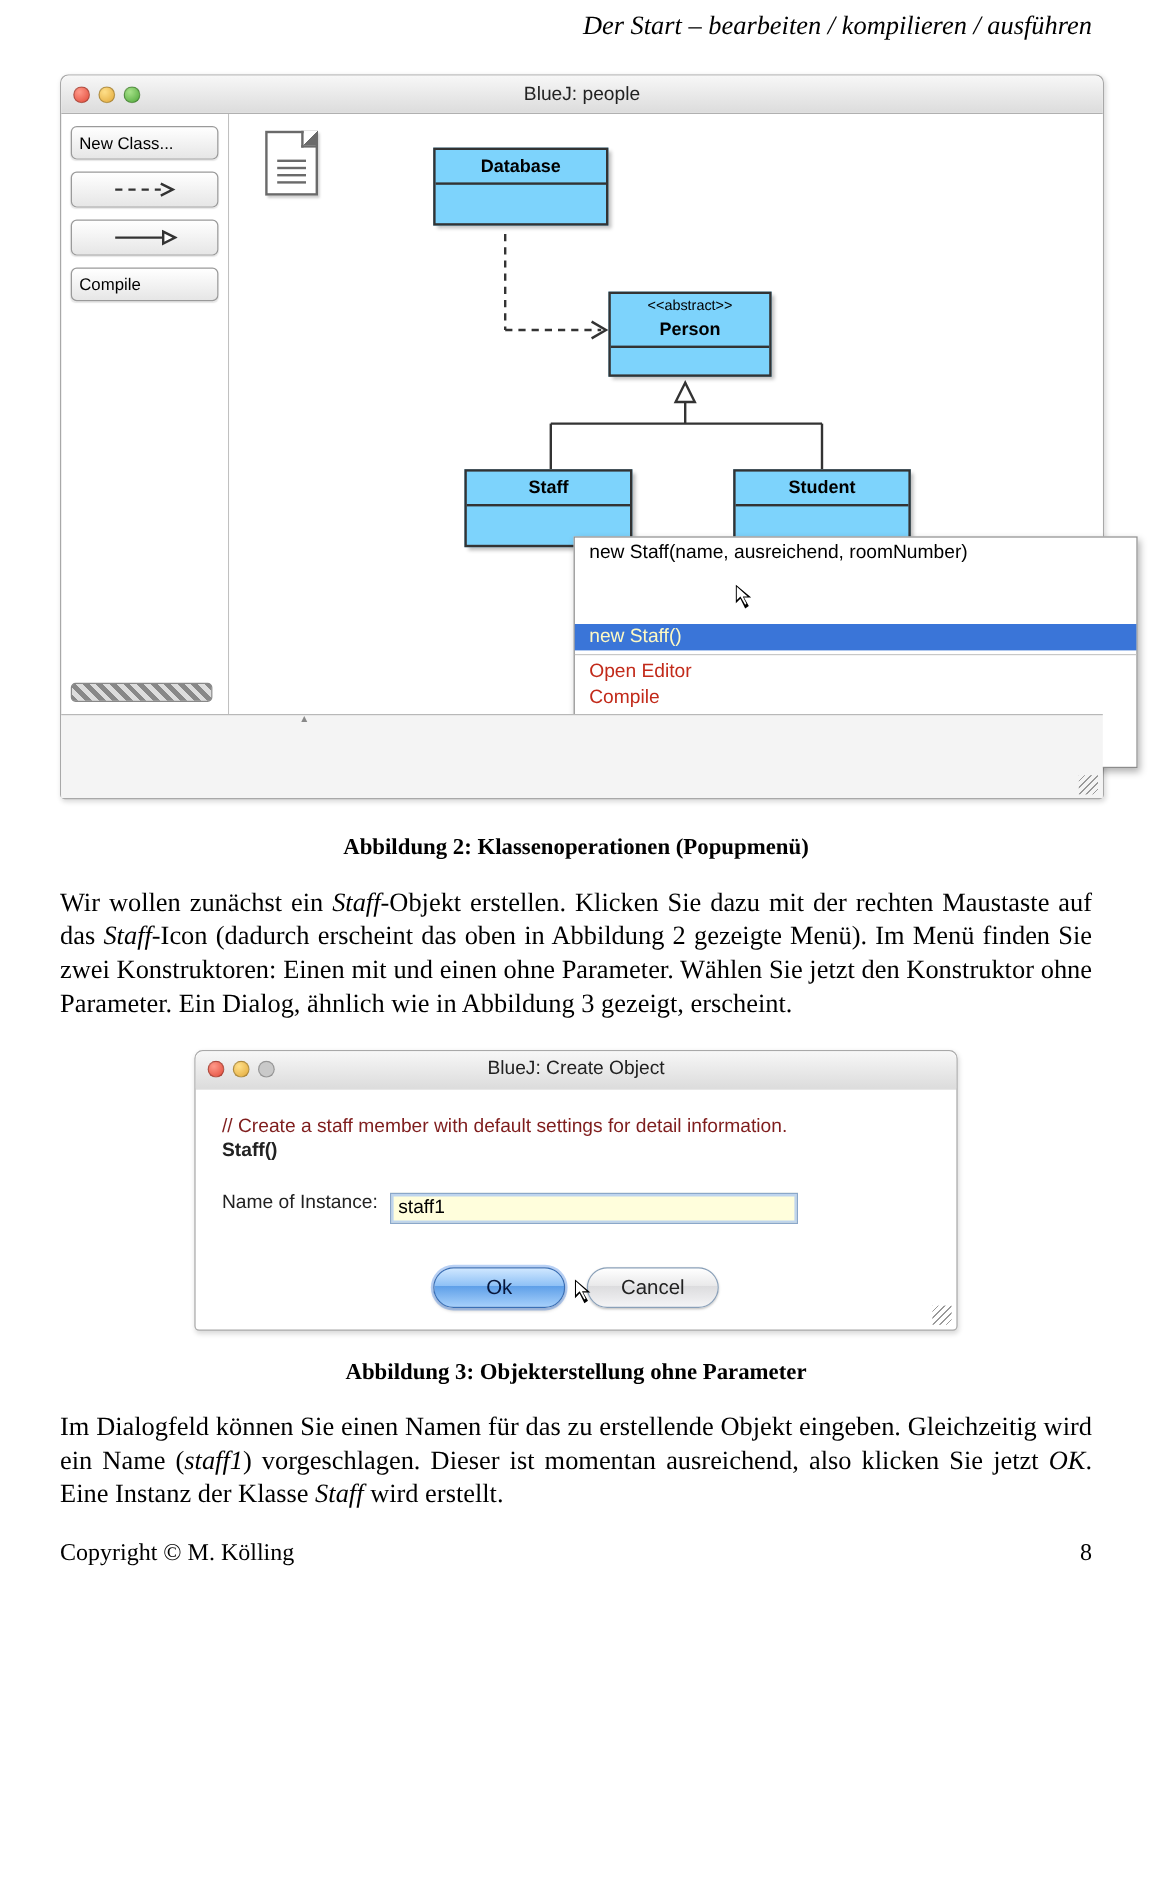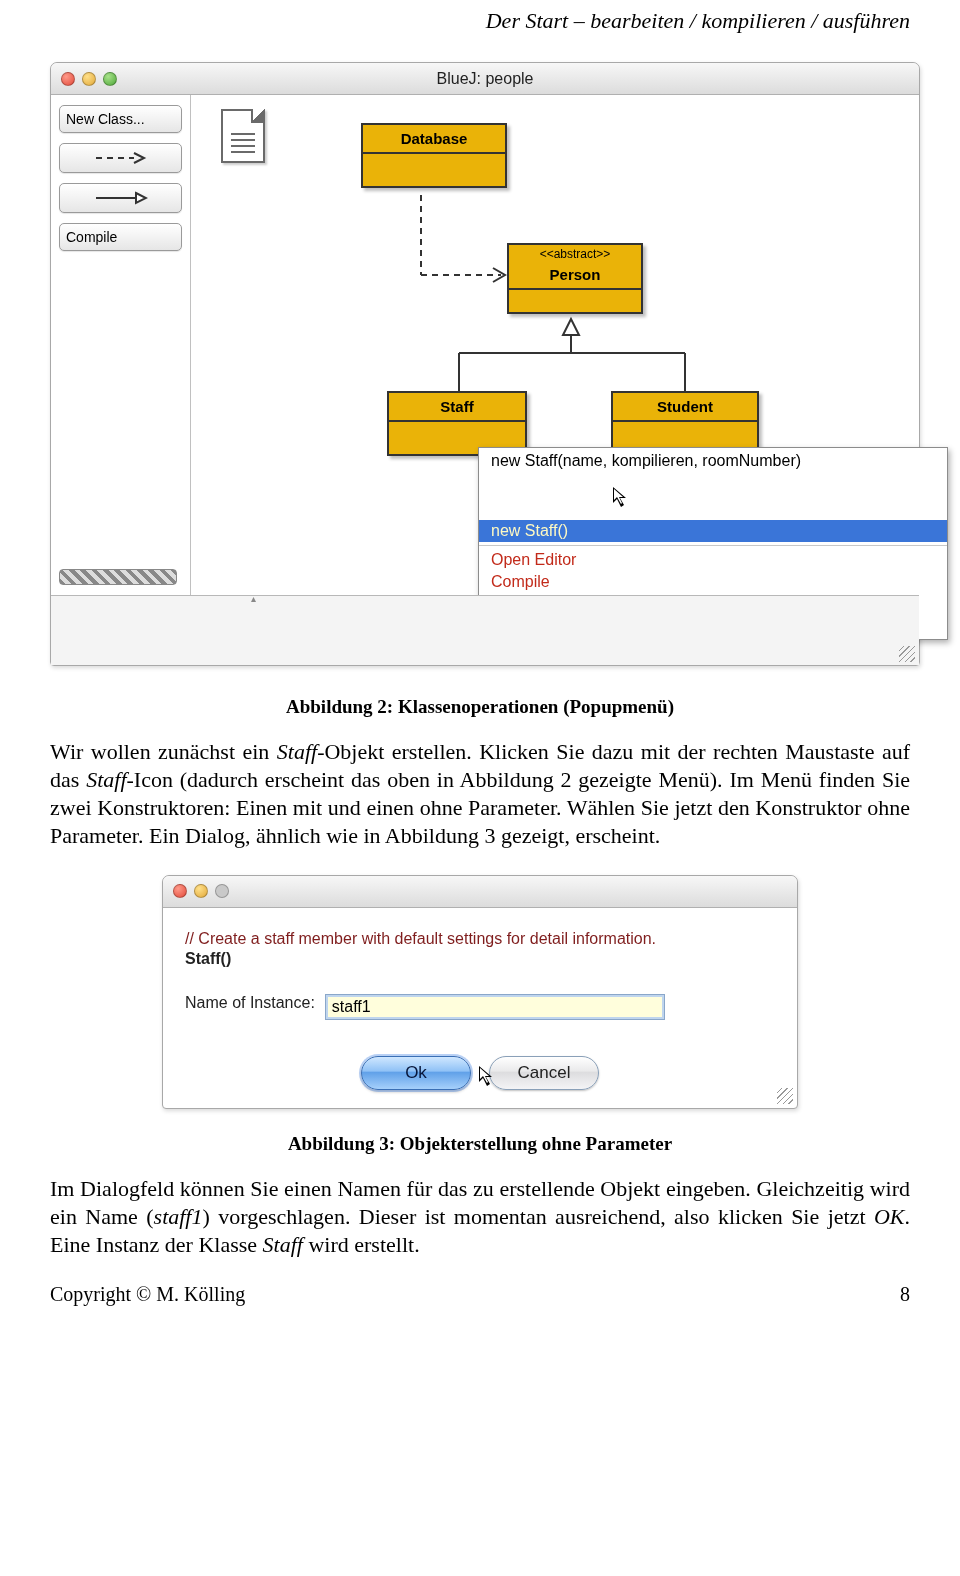--- a/index.html
+++ b/index.html
@@ -104,21 +104,21 @@
     flex: 1;
     position: relative;
     background: #fff;
   }
   .diagram-svg {
     position: absolute; left: 0; top: 0;
   }
   .uml-class {
     position: absolute;
     border: 2px solid #333;
-    background: #eab308;
+    background: #7dd3fc;
     font-family: Arial, sans-serif;
     text-align: center;
     box-shadow: 3px 3px 3px rgba(0,0,0,0.25);
   }
   .uml-class .uml-name {
     border-bottom: 2px solid #333;
     font-weight: bold;
     padding: 5px 14px;
     font-size: 15px;
   }
@@ -335,21 +335,21 @@
           <div class="uml-class" style="left:196px; top:296px; width:140px">
             <div class="uml-name">Staff</div>
             <div class="uml-body"></div>
           </div>
           <div class="uml-class" style="left:420px; top:296px; width:148px">
             <div class="uml-name">Student</div>
             <div class="uml-body"></div>
           </div>
 
           <div class="context-menu">
-            <div class="mi">new Staff(name, kompilieren, roomNumber)</div>
+            <div class="mi">new Staff(name, ausreichend, roomNumber)</div>
             <div class="mi sel">new Staff()</div>
             <div class="divider"></div>
             <div class="mi red">Open Editor</div>
             <div class="mi red">Compile</div>
             <div class="mi red">Inspect</div>
             <div class="mi red">Remove</div>
           </div>
           <div class="cursor" style="left:422px; top:392px">
             <svg width="16" height="22">
                 <polygon points="0,0 0,16 4,12 8,20 11,18 7,11 13,11" fill="#000"></polygon>
@@ -372,20 +372,21 @@
   </p>
 
   <div class="fig2">
     <div class="mac-window">
       <div class="titlebar">
         <div class="traffic-lights">
           <div class="light red"></div>
           <div class="light yellow"></div>
           <div class="light" style="background:#c9c9c9"></div>
         </div>
+        <div class="title-center">BlueJ:  Create Object</div>
       </div>
       <div class="dlg-body">
         <div class="dlg-desc">// Create a staff member with default settings for detail information.</div>
         <div class="dlg-sig">Staff()</div>
         <div class="dlg-row">
           <span>Name of Instance:</span>
           <input class="dlg-input" value="staff1" style="">
         </div>
         <div class="dlg-btns">
           <div class="aqua-btn primary">Ok</div>

